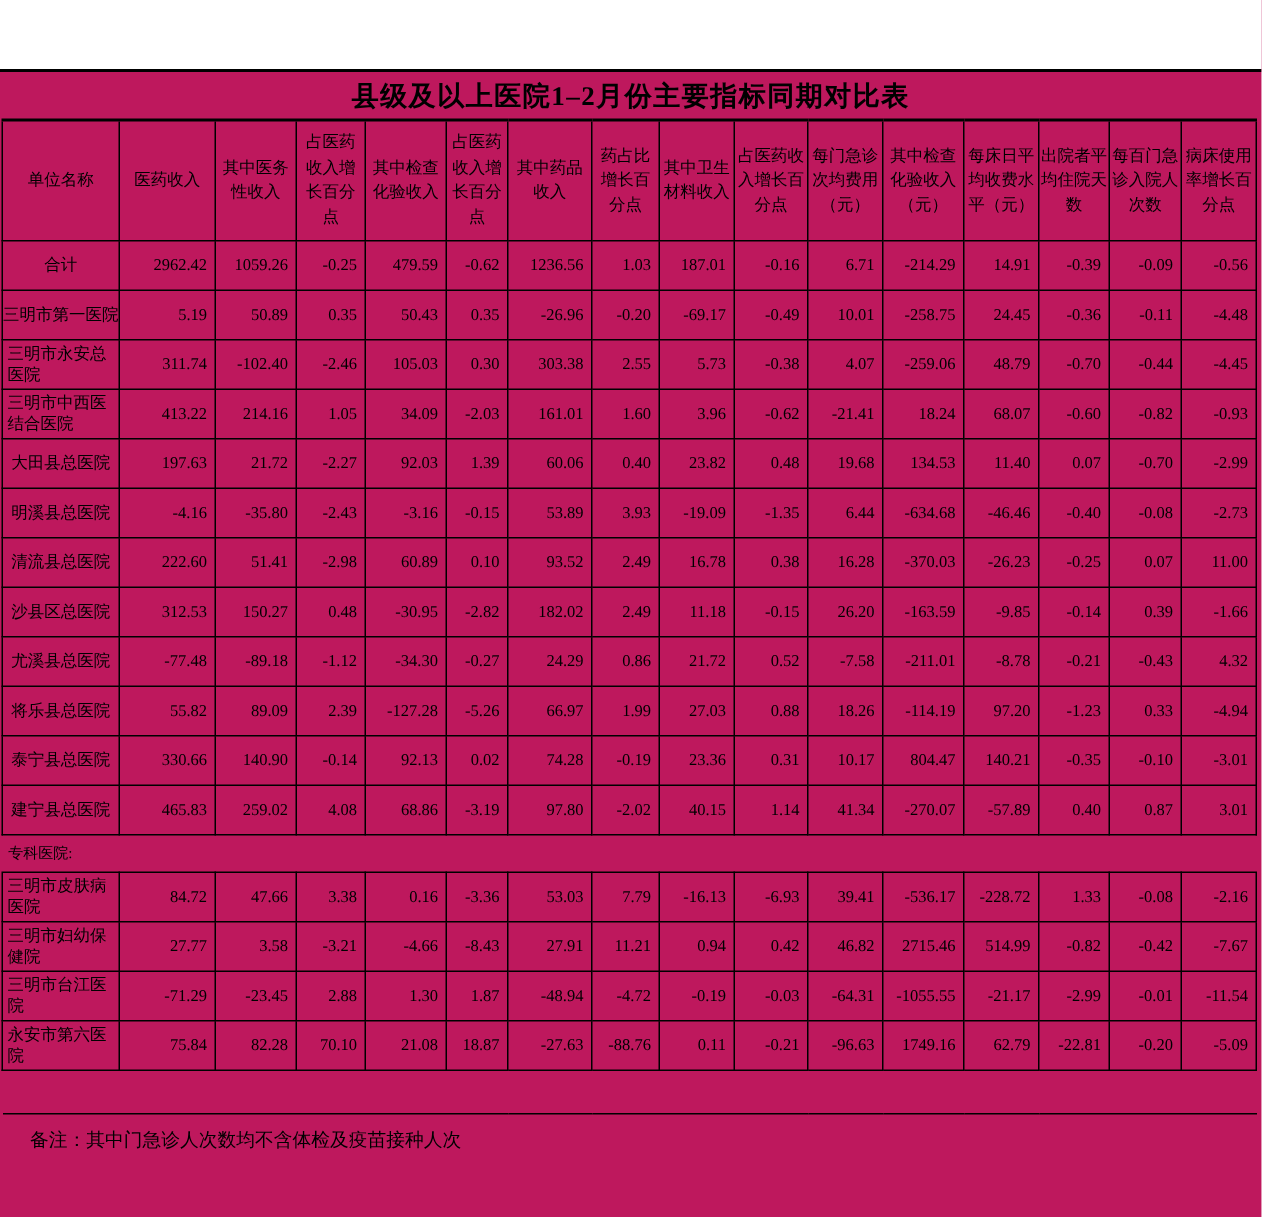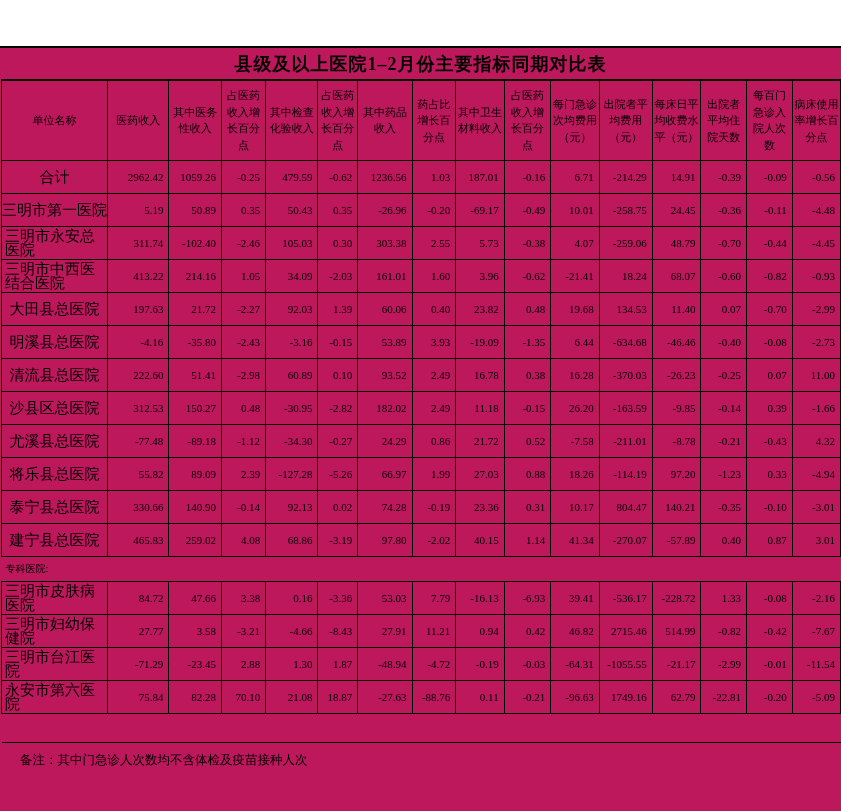--- a/index.html
+++ b/index.html
@@ -15,21 +15,21 @@
     font-size: 18px; font-weight: bold; letter-spacing: 1px;
   }
   table.main { border-collapse: collapse; table-layout: fixed; margin-left: 1px; }
   th, td { border: 1px solid #000; padding: 0; overflow: hidden; }
   thead th {
     height: 80px; font-size: 11px; font-weight: normal;
     text-align: center; vertical-align: middle; line-height: 1.5;
     padding: 0 1px; border-top-width: 2px;
   }
   tbody td { height: 33px; font-size: 11px; vertical-align: middle; }
-  .name-cell { text-align: left; padding-left: 3px; white-space: pre; line-height: 14px; font-size: 15px; }
+  .name-cell { text-align: left; padding-left: 3px; white-space: pre; line-height: 14px; font-size: 11px; }
   .name-center { text-align: center; padding-left: 0; }
   .num-cell { text-align: right; padding-right: 5px; }
   tr.section-row td { height: 25px; font-size: 10px; text-align: left; padding-left: 4px;
     border-left: none; border-right: none; }
   tr.blank-row td { height: 29px; border-left: none; border-right: none; }
   tr.total-row td { border-bottom-width: 2px; }
   .footer-note { font-size: 12.5px; padding: 9px 0 0 20px; }
 </style>
 </head>
 <body>
@@ -61,21 +61,21 @@
           <th>医药收入</th>
           <th>其中医务性收入</th>
           <th>占医药收入增长百分点</th>
           <th>其中检查化验收入</th>
           <th>占医药收入增长百分点</th>
           <th>其中药品收入</th>
           <th>药占比增长百分点</th>
           <th>其中卫生材料收入</th>
           <th>占医药收入增长百分点</th>
           <th>每门急诊次均费用（元）</th>
-          <th>出院者平均费用（元）</th>
+          <th>其中检查化验收入（元）</th>
           <th>每床日平均收费水平（元）</th>
           <th>出院者平均住院天数</th>
           <th>每百门急诊入院人次数</th>
           <th>病床使用率增长百分点</th>
         </tr>
     </thead>
     <tbody id="table-body">
         <tr>
           <td class="name-cell name-center">合计</td>
           <td class="num-cell">2962.42</td>

